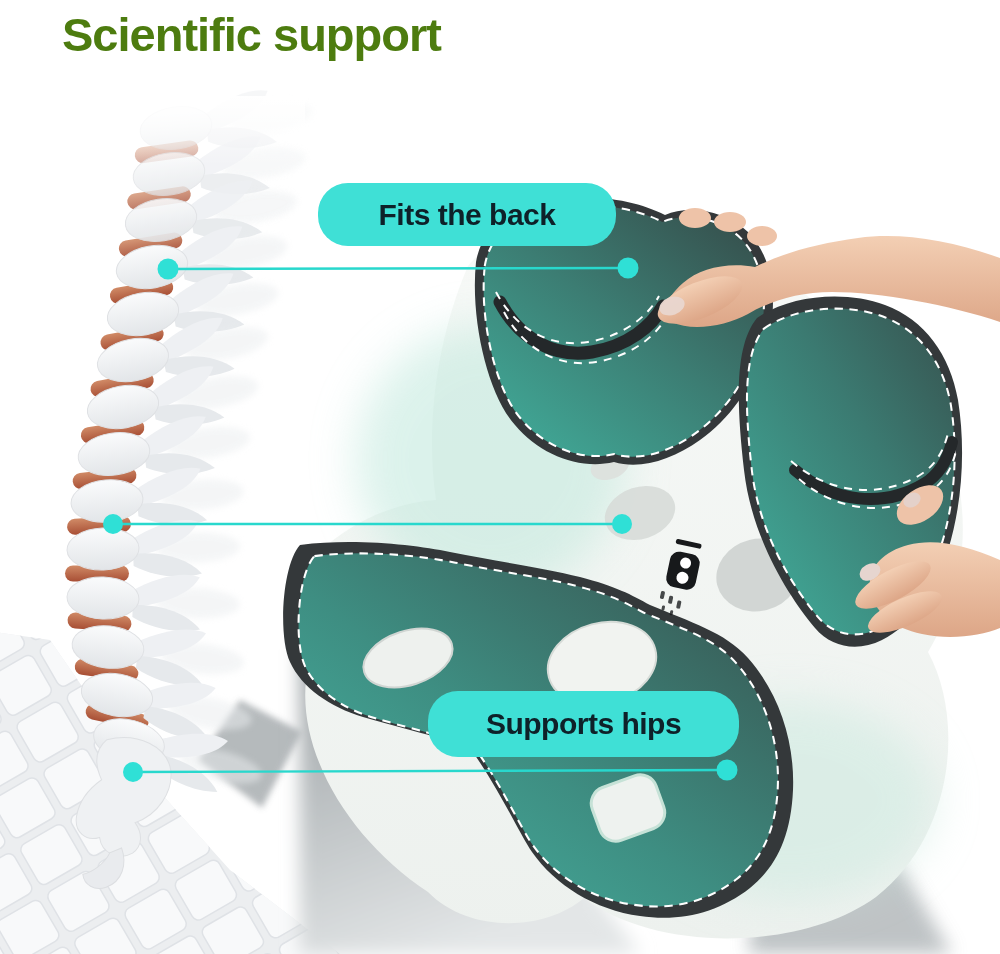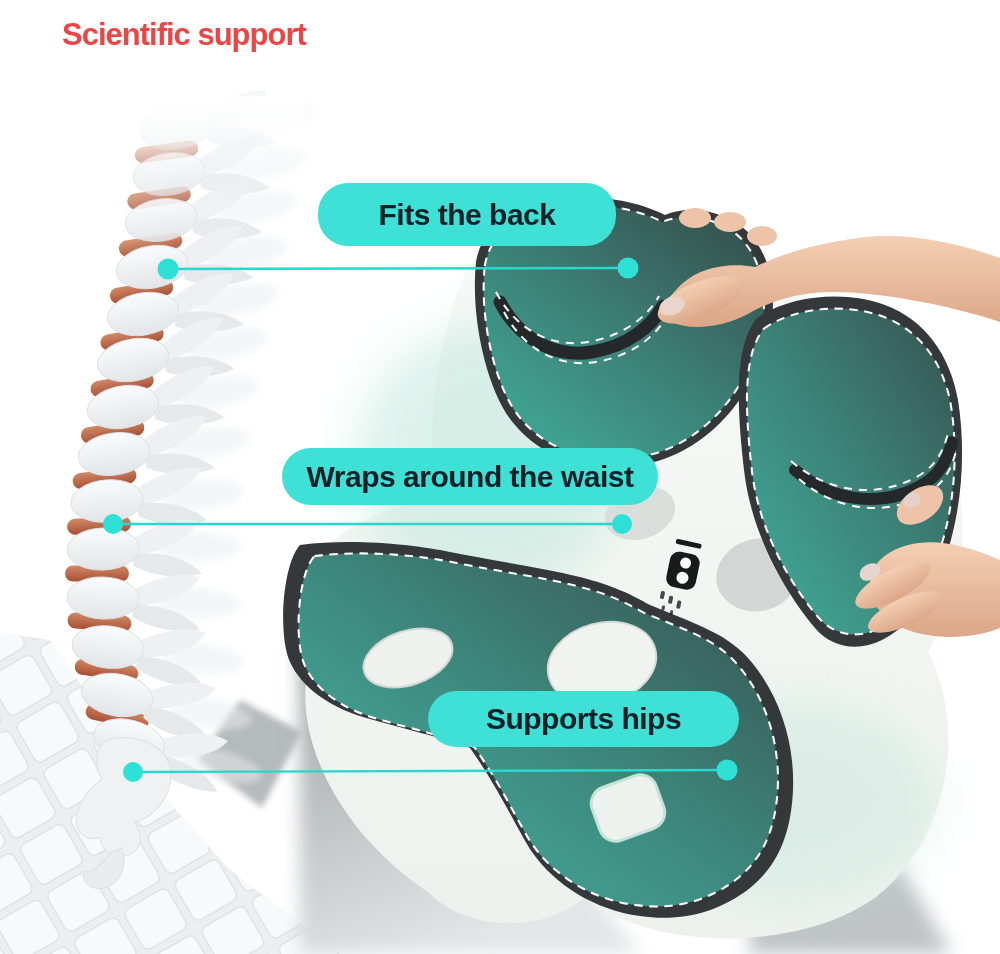--- a/index.html
+++ b/index.html
@@ -2,30 +2,30 @@
 <html style="--accent: #3fe0d6;"><head>
 <meta charset="utf-8">
 <style>
   html,body{margin:0;padding:0;background:#fff;}
   .canvas{
     position:relative;width:1000px;height:954px;overflow:hidden;background:#ffffff;
     font-family:"Liberation Sans", sans-serif;
   }
   .title{
     position:absolute;left:62px;top:4px;z-index:5;
-    font-size:31px;line-height:62px;font-weight:700;letter-spacing:-1px;color:#ef4444;
+    font-size:47px;line-height:62px;font-weight:700;letter-spacing:-1px;color:#4d7c0f;
   }
   .pill{
     position:absolute;z-index:6;display:flex;align-items:center;justify-content:center;
     background:var(--accent,#3fe0d6);border-radius:30px;
     font-weight:700;color:#0e2129;font-size:30px;letter-spacing:-0.5px;
   }
   .pill.p1{left:318px;top:183px;width:298px;height:63px;}
   .pill.p2{left:282px;top:448px;width:376px;height:57px;}
-  .pill.p3{left:428px;top:691px;width:311px;height:56px;}
+  .pill.p3{left:428px;top:691px;width:311px;height:66px;}
   svg.scene{position:absolute;left:0;top:0;z-index:1;}
 </style>
 </head>
 <body>
 
 <div class="canvas">
 
   <svg class="scene" width="1000" height="954" viewBox="0 0 1000 954">
     <defs>
       <linearGradient id="gBase" x1="0" y1="0" x2="0" y2="1">
@@ -391,20 +391,17 @@
     </g>
   </svg>
 
   <div class="title">
     <div>Scientific support</div>
   </div>
 
   <div class="pill p1">
     <span>Fits the back</span>
   </div>
-  <div class="pill p2">
-    <span>Wraps around the waist</span>
-  </div>
   <div class="pill p3">
     <span>Supports hips</span>
   </div>
 
 </div>
 
 </body></html>

